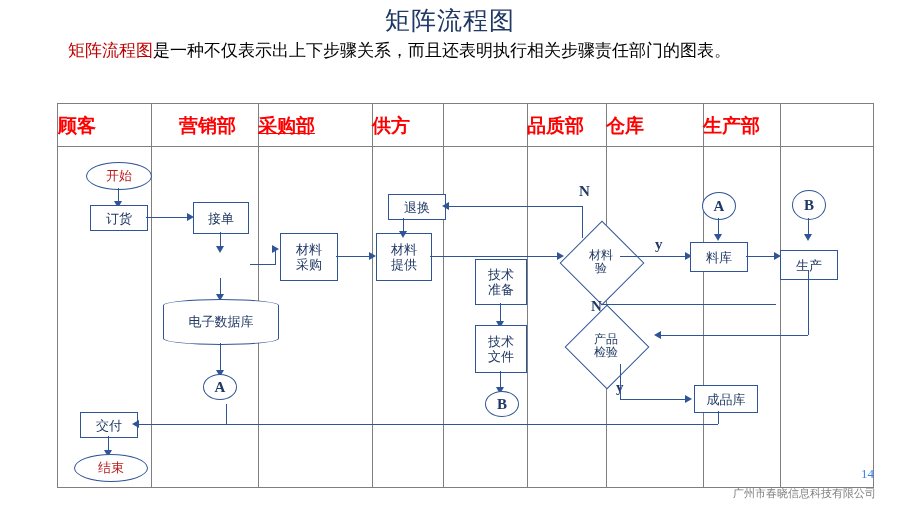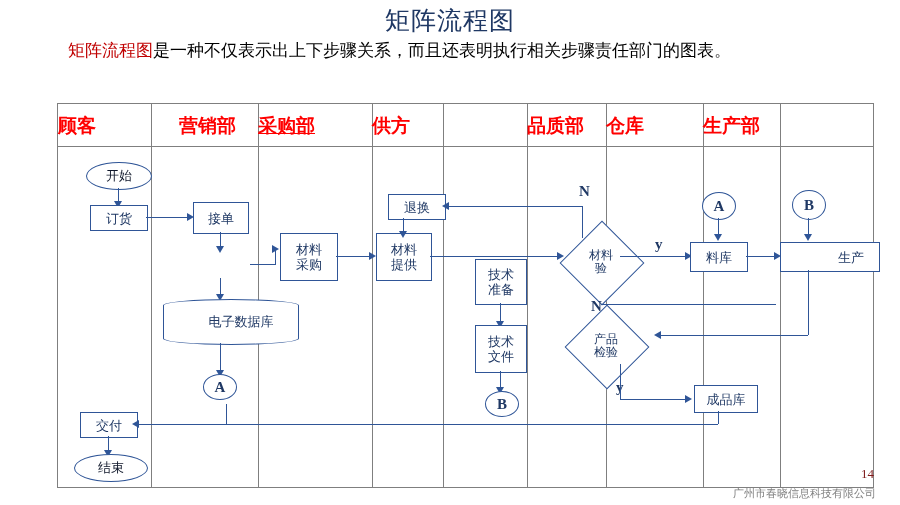--- a/index.html
+++ b/index.html
@@ -38,37 +38,36 @@
   }
   
   .box{
     position:absolute;border:1px solid #2f5597;background:#ffffff;
     color:#1F3864;font-size:13px;line-height:15px;
     display:flex;align-items:center;justify-content:center;text-align:center;
     font-family:"Liberation Serif","DejaVu Serif",serif;
   }
   .ellipse{
     position:absolute;border:1px solid #2f5597;background:#ffffff;border-radius:50%;
-    color:#0f172a;font-size:13px;
+    color:#b91c1c;font-size:13px;
     display:flex;align-items:center;justify-content:center;text-align:center;
     font-family:"Liberation Serif","DejaVu Serif",serif;
   }
   .conn{
     position:absolute;border:1px solid #2f5597;background:#ffffff;border-radius:50%;
     color:#1F3864;font-size:15px;font-weight:bold;
     display:flex;align-items:center;justify-content:center;
     font-family:"Liberation Serif","DejaVu Serif",serif;
   }
   .cyl{
     position:absolute;border:1px solid #2f5597;background:#ffffff;
     border-radius:50% / 14%;
     color:#1F3864;font-size:13px;
     display:flex;align-items:center;justify-content:center;text-align:center;
     font-family:"Liberation Serif","DejaVu Serif",serif;
-    padding-left:20px;
   }
   .dia{
     position:absolute;
     display:flex;align-items:center;justify-content:center;
   }
   .dia .shape{
     position:absolute;left:50%;top:50%;
     width:58px;height:58px;margin-left:-29px;margin-top:-29px;
     border:1px solid #2f5597;background:#ffffff;
     transform:rotate(45deg);
@@ -83,21 +82,21 @@
     font-family:"Liberation Serif","DejaVu Serif",serif;
   }
   .ln{position:absolute;background:#2f5597;}
   .ln.h{height:1px;}
   .ln.v{width:1px;}
   .arw{position:absolute;width:0;height:0;}
   .arw.r{border-top:4px solid transparent;border-bottom:4px solid transparent;border-left:7px solid #2f5597;}
   .arw.l{border-top:4px solid transparent;border-bottom:4px solid transparent;border-right:7px solid #2f5597;}
   .arw.d{border-left:4px solid transparent;border-right:4px solid transparent;border-top:7px solid #2f5597;}
   .pagenum{
-    position:absolute;right:26px;top:466px;color:#7f1d1d;font-size:13px;
+    position:absolute;right:26px;top:466px;color:#3b82f6;font-size:13px;
     font-family:"Liberation Serif","DejaVu Serif",serif;
   }
   .footer{
     position:absolute;right:24px;top:486px;color:#808080;font-size:11px;
     font-family:"Liberation Serif","DejaVu Serif",serif;
   }
 </style>
 </head>
 <body>
 
@@ -116,21 +115,21 @@
   <div class="lane-sep" style="left:469px;"></div>
   <div class="lane-sep" style="left:548px;"></div>
   <div class="lane-sep" style="left:645px;"></div>
   <div class="lane-sep" style="left:722px;"></div>
 
   <div class="lane-hdr" style="left:0px;width:93px;">顾客</div>
   <div class="lane-hdr" style="left:93px;width:107px;margin-left:28px;">营销部</div>
   <div class="lane-hdr" style="left:200px;width:114px;text-decoration:underline;">采购部</div>
   <div class="lane-hdr" style="left:314px;width:71px;">供方</div>
   <div class="lane-hdr" style="left:469px;width:79px;">品质部</div>
-  <div class="lane-hdr" style="left:528px;width:97px;padding-left:20px;">仓库</div>
+  <div class="lane-hdr" style="left:548px;width:97px;">仓库</div>
   <div class="lane-hdr" style="left:645px;width:93px;">生产部</div>
 
   <div class="ellipse" style="left:28px;top:58px;width:64px;height:26px;">开始</div>
   <div class="ln v" style="left:60px;top:84px;height:15px;"></div>
   <div class="arw d" style="left:56px;top:97px;"></div>
   <div class="box" style="left:32px;top:101px;width:56px;height:24px;">订货</div>
 
   <div class="box" style="left:22px;top:308px;width:56px;height:24px;">交付</div>
   <div class="ln v" style="left:50px;top:332px;height:16px;"></div>
   <div class="arw d" style="left:46px;top:346px;"></div>
@@ -216,21 +215,21 @@
   <div class="box" style="left:632px;top:138px;width:56px;height:28px;">料库</div>
   <div class="conn" style="left:644px;top:88px;width:32px;height:26px;">A</div>
   <div class="ln v" style="left:660px;top:114px;height:18px;"></div>
   <div class="arw d" style="left:656px;top:130px;"></div>
 
   <div class="ln h" style="left:688px;top:152px;width:30px;"></div>
   <div class="arw r" style="left:716px;top:148px;"></div>
 
   <div class="box" style="left:636px;top:281px;width:62px;height:26px;">成品库</div>
 
-  <div class="box" style="left:722px;top:138px;width:56px;height:28px;padding-left:42px;">生产</div>
+  <div class="box" style="left:722px;top:146px;width:56px;height:28px;">生产</div>
   <div class="conn" style="left:734px;top:86px;width:32px;height:28px;">B</div>
   <div class="ln v" style="left:750px;top:114px;height:18px;"></div>
   <div class="arw d" style="left:746px;top:130px;"></div>
 
   <div class="ln v" style="left:750px;top:166px;height:65px;"></div>
   <div class="ln h" style="left:600px;top:231px;width:150px;"></div>
   <div class="arw l" style="left:596px;top:227px;"></div>
 
   <div class="ln h" style="left:543px;top:200px;width:175px;"></div>
   <div class="ln v" style="left:718px;top:200px;height:0px;"></div>

